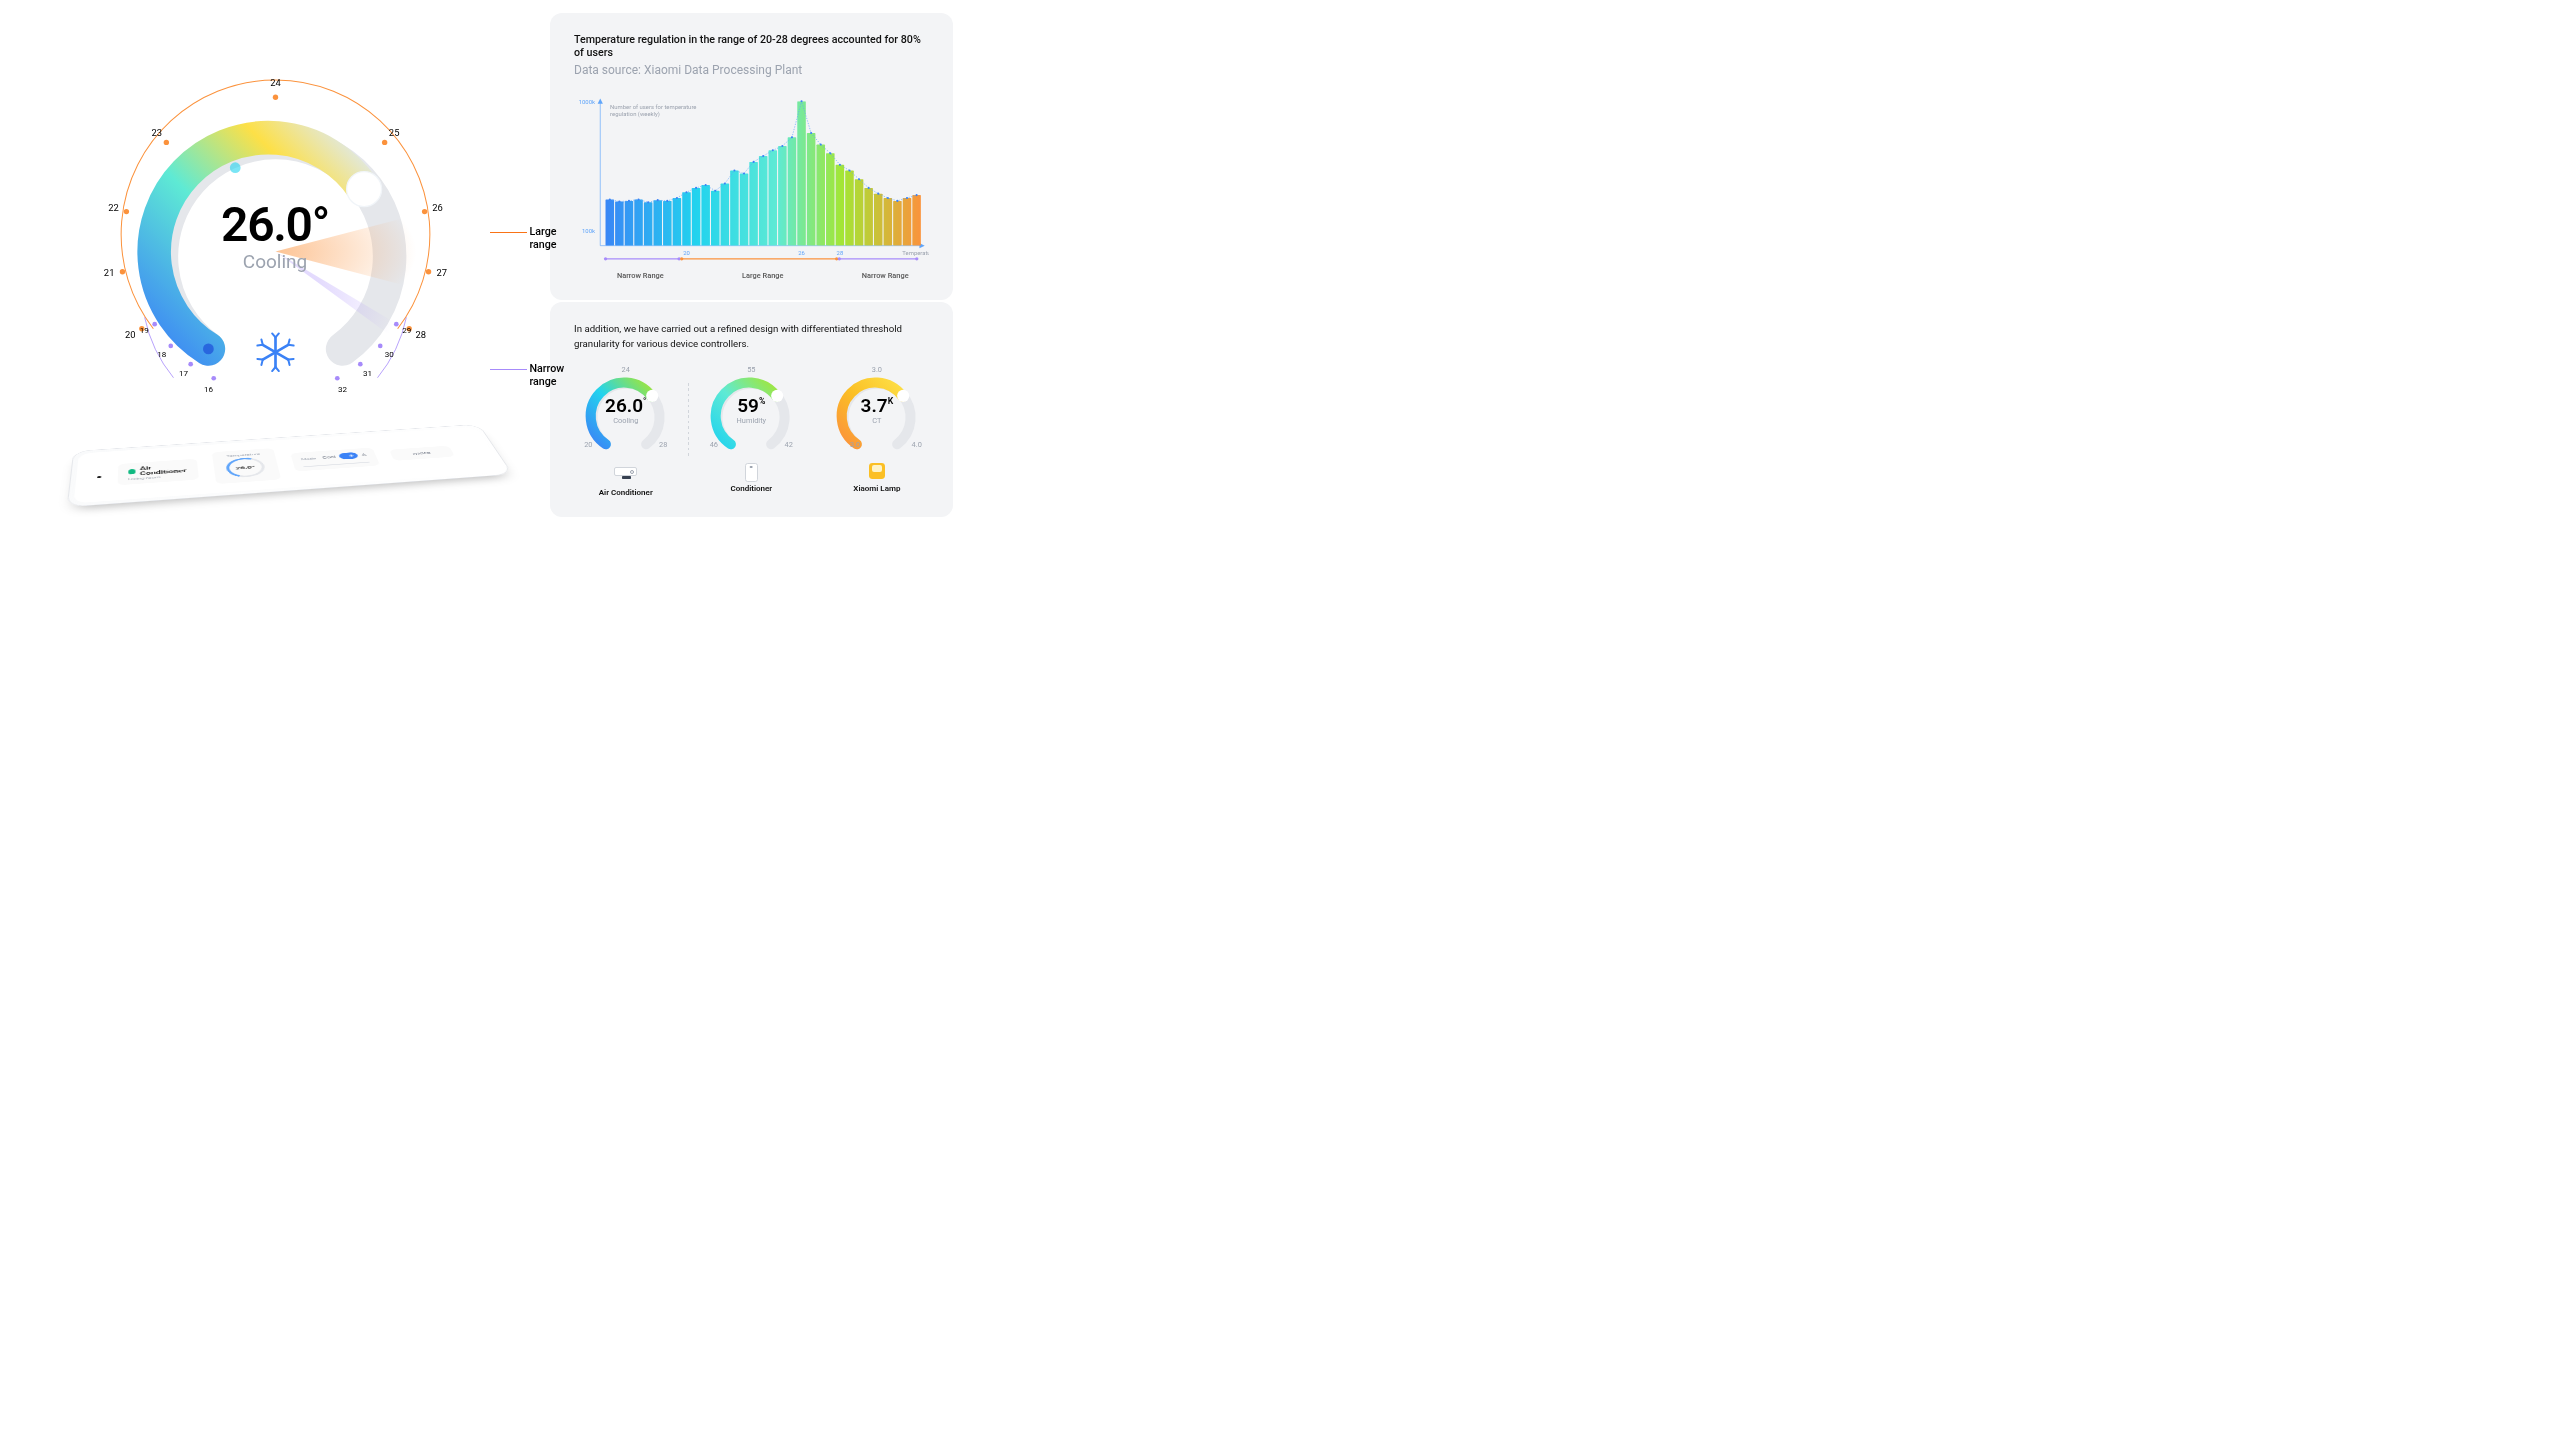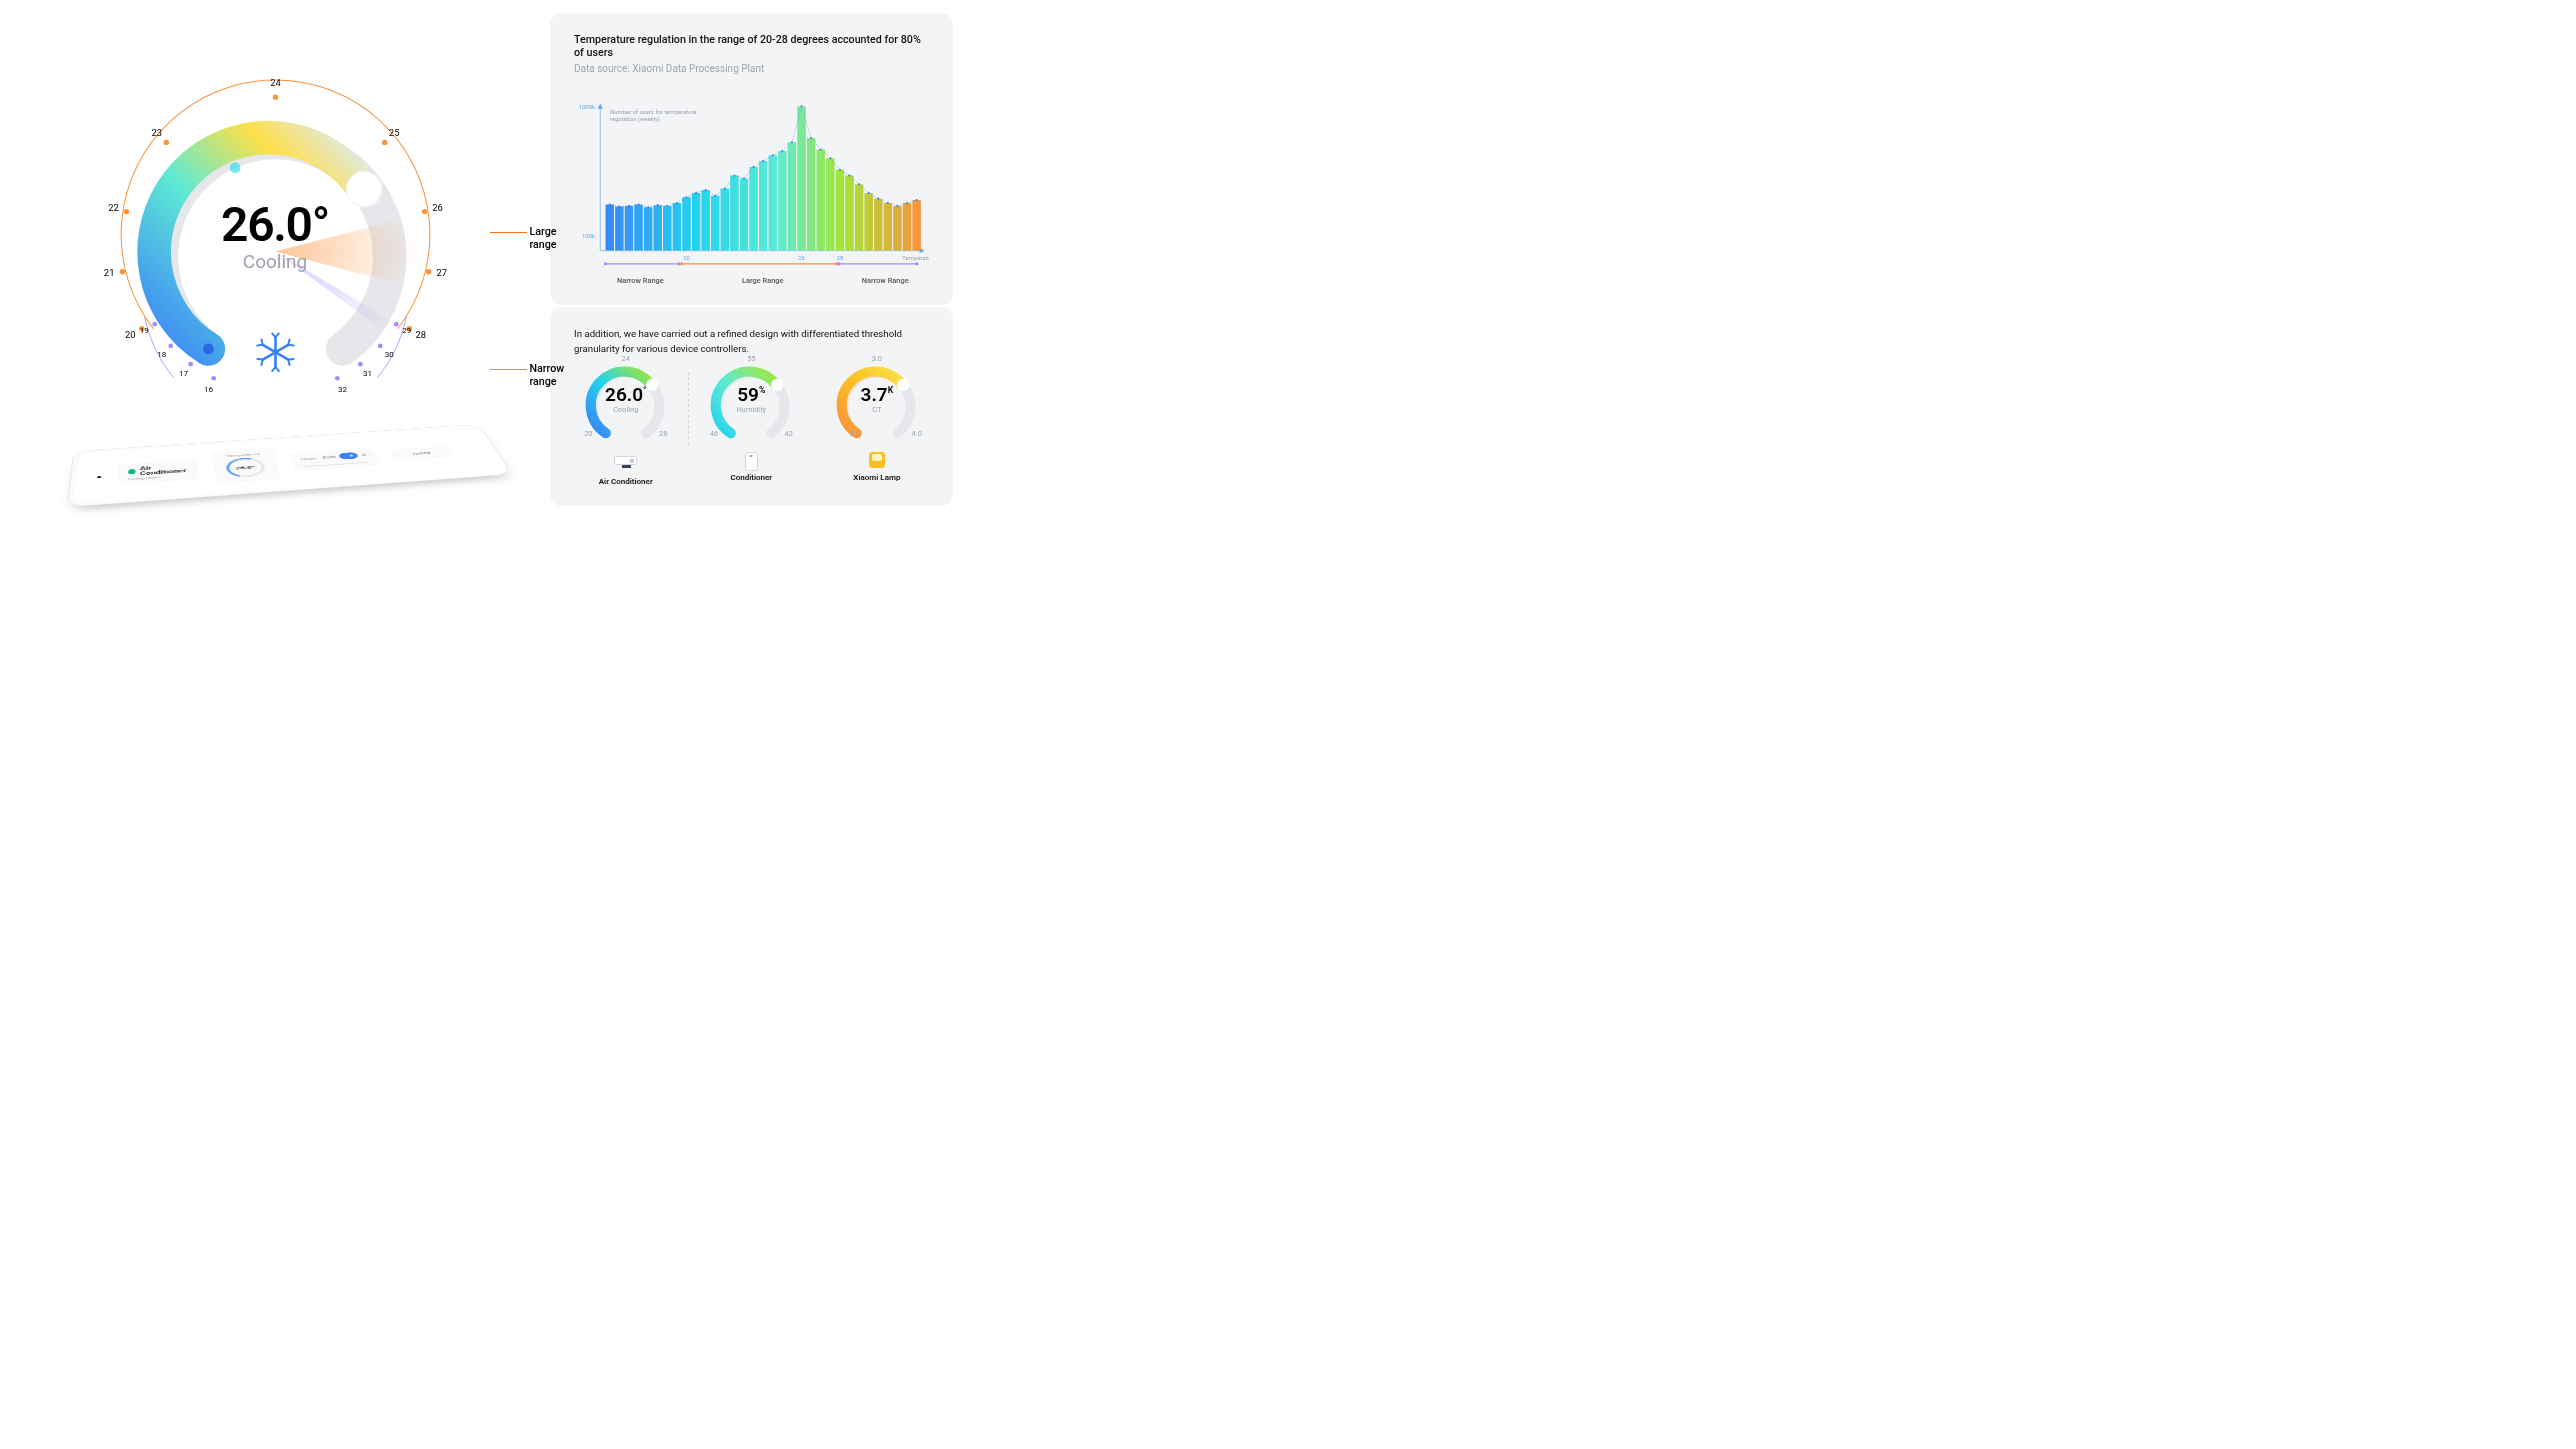--- a/index.html
+++ b/index.html
@@ -26,28 +26,28 @@
   .ph-title{font-weight:600;color:#111;font-size:8.7px}
   .ph-sub{font-size:6px;color:#9ca3af}
   .ph-dial{width:38px;height:38px;border:3.4px solid;border-color:#60a5fa #e5e7eb #e5e7eb #60a5fa;border-radius:50%;margin:2.7px auto;transform:rotate(-20deg);display:flex;align-items:center;justify-content:center}
   .ph-dv{transform:rotate(20deg);font-size:8px;font-weight:600;color:#111}
   .mode-btn{background:#3b82f6;color:#fff;padding:2.7px 9.4px;border-radius:8px;font-size:6.7px;display:inline-block;margin:0 1.3px;width:16px}
   .mode-r{display:flex;align-items:center;gap:2.7px;justify-content:center}
   
   
   .panel{background:#f3f4f6;border-radius:12px;padding:20px 24px}
   .panel-title{font-size:10.7px;font-weight:500;color:#111;margin-bottom:4px}
-  .panel-sub{font-size:10px;color:#9ca3af;margin-bottom:24px}
+  .panel-sub{font-size:12px;color:#9ca3af;margin-bottom:16px}
   .chart-wrap{position:relative;height:174px}
   .chart-svg{width:100%;height:100%}
   .x-ranges{display:flex;justify-content:space-between;font-size:7.4px;color:#555;margin-top:4px}
   .x-ranges span{font-weight:500}
   
   
-  .panel-text{font-size:9.7px;color:#111;line-height:1.5;}
+  .panel-text{font-size:9.7px;color:#111;line-height:1.5;margin-bottom:16px}
   .mini-row{display:flex;justify-content:space-between;gap:10.7px}
   .mini{flex:1;text-align:center;position:relative}
   .mini-sep{width:0.7px;background:repeating-linear-gradient(180deg,#d1d5db 0 2.7px,transparent 2.7px 5.4px);height:74px;margin-top:16px}
   .mini-dial{width:94px;height:94px;margin:0 auto;position:relative}
   .mini-val{position:absolute;left:50%;top:44%;transform:translate(-50%,-50%);text-align:center}
   .mini-num{font-size:19px;font-weight:600}
   .mini-sup{font-size:8.7px;font-weight:600;vertical-align:super}
   .mini-mode{font-size:7.4px;color:#9ca3af;margin-top:-1.3px}
   .mini-tick{position:absolute;font-size:7.4px;color:#9ca3af}
   .mini-icon{width:23px;height:17.4px;margin:1.3px auto 4px;border-radius:2.7px}

